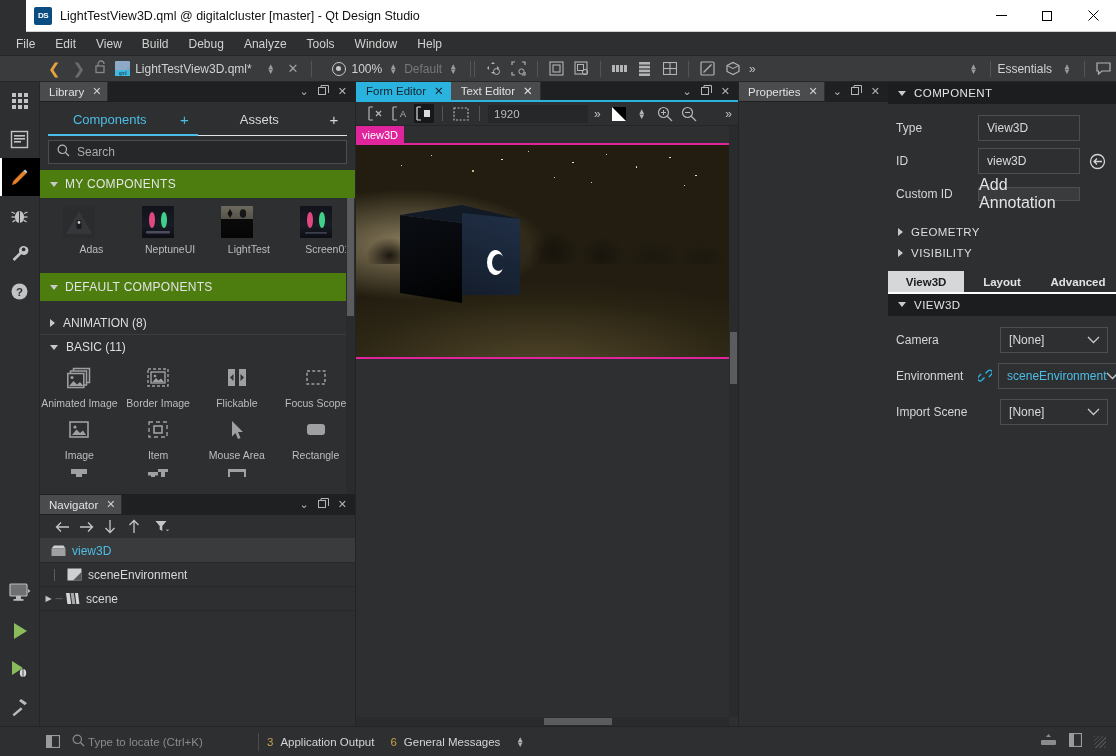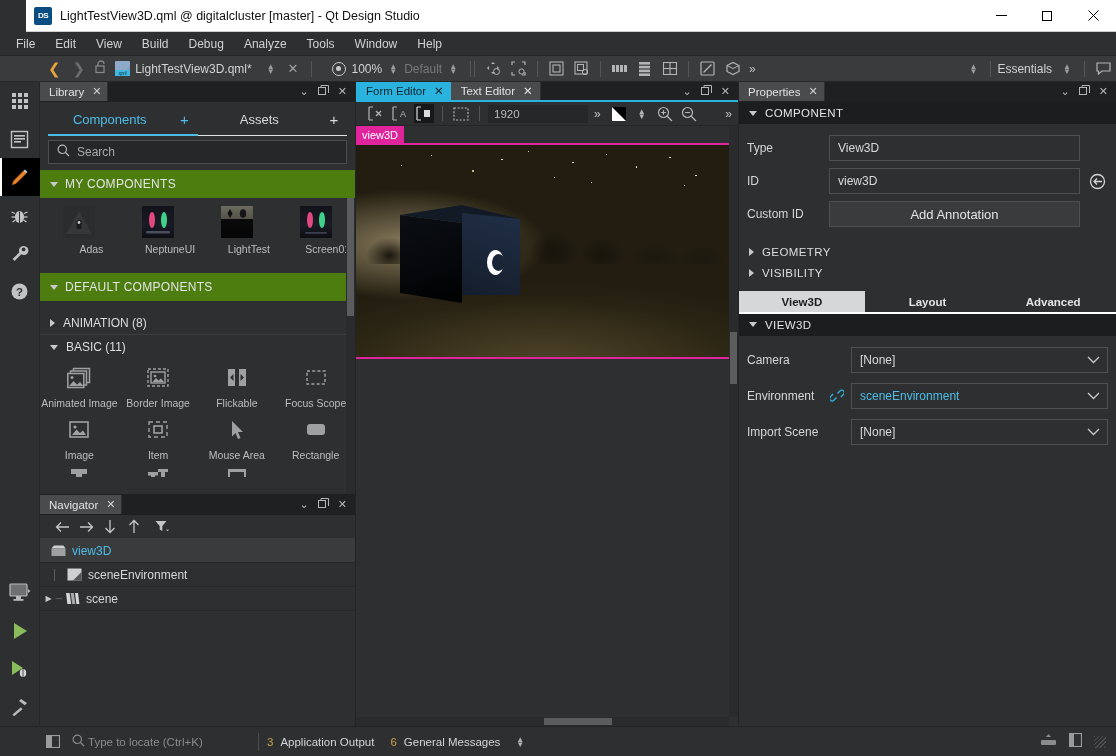--- a/index.html
+++ b/index.html
@@ -288,37 +288,37 @@
   .hscroll {
     position:absolute; left:0; right:9px; bottom:0; height:9px; background:#2a2b2c;
   }
   .hscroll .hthumb { position:absolute; top:1px; height:7px; background:#5b5c5e; }
   .vscroll-c {
     position:absolute; right:0; top:0; bottom:9px; width:9px; background:#2a2b2c;
   }
   .vscroll-c .vthumb { position:absolute; left:1px; width:7px; background:#5b5c5e; }
 
   
-  .rightcol { width:378px; flex:0 0 378px; display:flex; flex-direction:column; background:#2e2f30; border-left:1px solid #232425;justify-content:flex-end; }
+  .rightcol { width:378px; flex:0 0 378px; display:flex; flex-direction:row; background:#2e2f30; border-left:1px solid #232425;justify-content:flex-end; }
   .prop-scroll { flex:1; overflow:hidden; }
   .prop-sect {
     height:22px; background:#1c1d1e; display:flex; align-items:center; gap:8px;
     padding-left:10px; font-size:11.5px; color:#e3e4e6; letter-spacing:0.4px;
   }
   .prop-body { padding:10px 8px 8px 8px; background:#2e2f30; }
   .prop-row { display:flex; align-items:center; height:28px; margin-bottom:5px; }
   .prop-label { width:82px; font-size:12px; color:#d4d5d7; flex:0 0 82px; }
   .prop-field {
     flex:1; height:26px; background:#2e2f30; border:1px solid #4e4f51;
     display:flex; align-items:center; padding:0 8px; font-size:12px; color:#d9dadc;
   }
   .prop-field.readonly { background:#2e2f30; }
   .prop-btn {
-    flex:1; height:26px; border:1px solid #4e4f51; background:#3a3b3d;
-    display:flex; align-items:center; justify-content:center; font-size:13px; color:#e2e3e5;
+    flex:1; height:14px; border:1px solid #4e4f51; background:#3a3b3d;
+    display:flex; align-items:center; justify-content:center; font-size:16px; color:#e2e3e5;
   }
   .reset-ic { width:22px; display:flex; align-items:center; justify-content:center; margin-left:6px; color:#d5d6d8; }
   .prop-collapsed {
     height:21px; display:flex; align-items:center; gap:8px; padding-left:10px;
     font-size:11.5px; color:#dddee0; letter-spacing:0.4px; background:#2e2f30;
   }
   .prop-tabs { display:flex; height:21px; flex:0 0 21px; }
   .prop-tab {
     flex:1; display:flex; align-items:center; justify-content:center;
     font-size:11.5px; font-weight:bold; color:#e2e3e5; background:#2e2f30;

